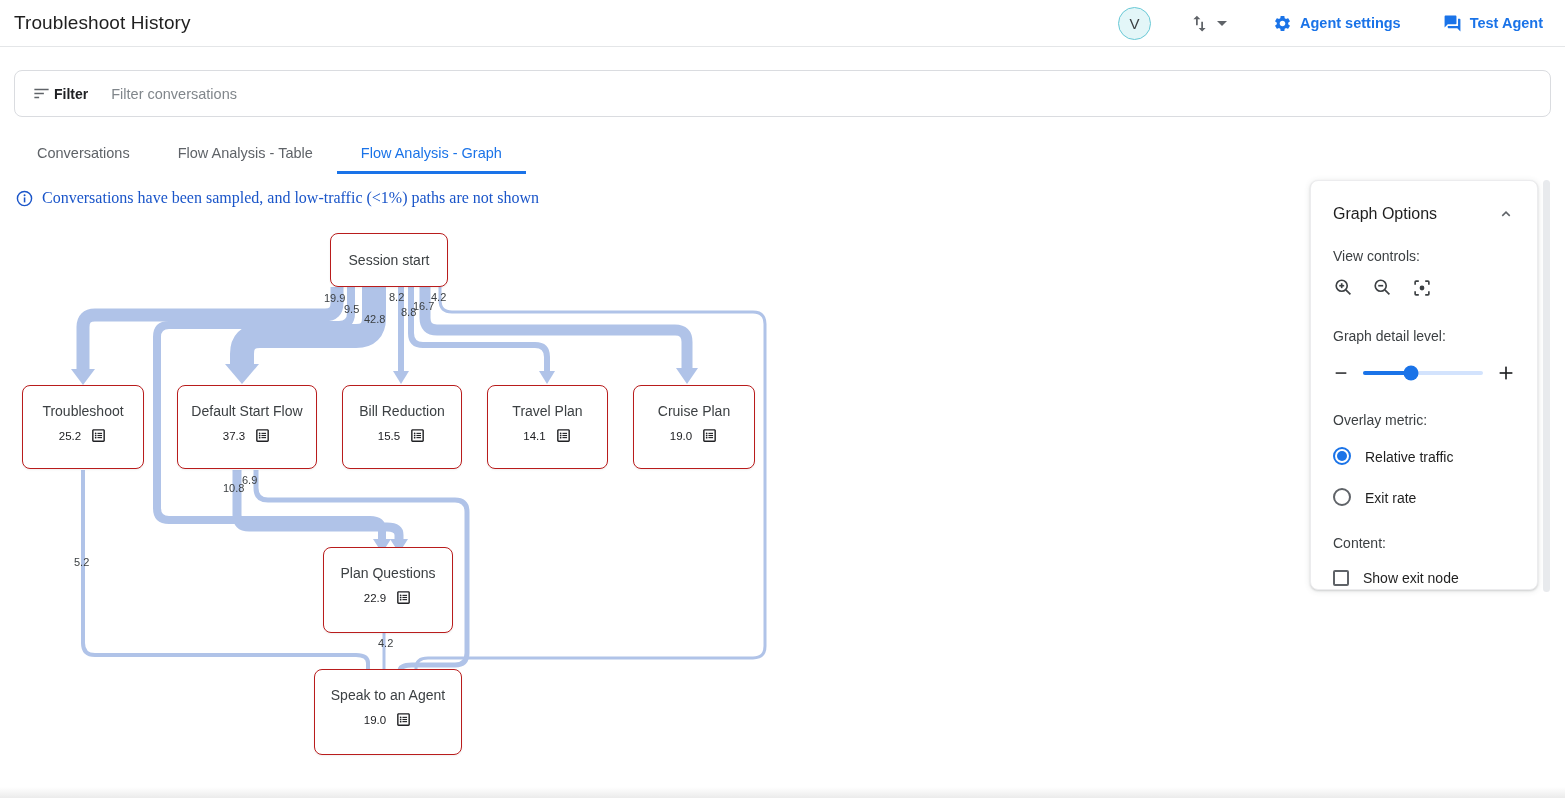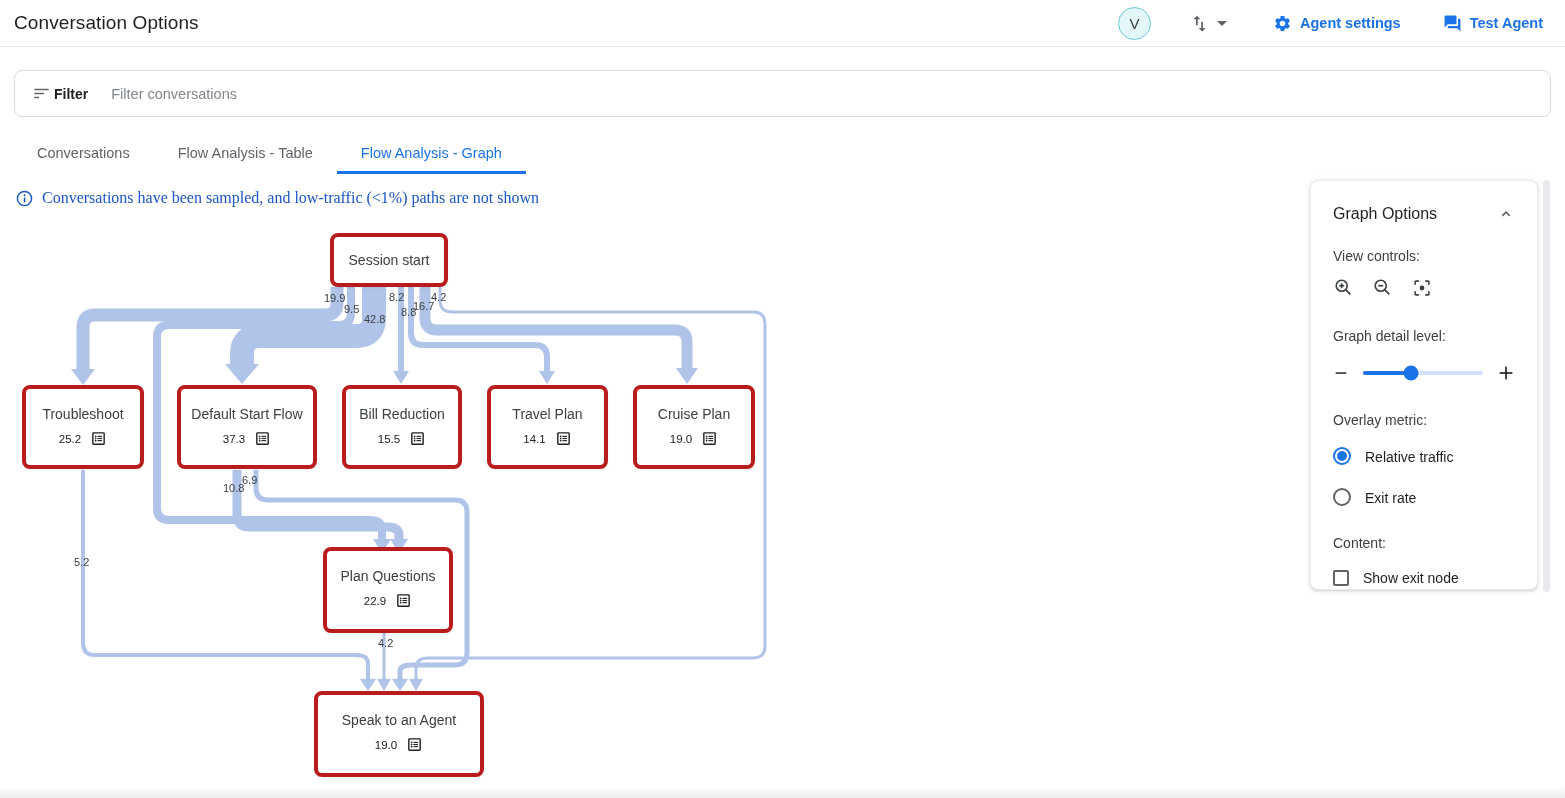--- a/index.html
+++ b/index.html
@@ -36,21 +36,21 @@
   .tab.is-on { color:#1a73e8; border-bottom-color:#1a73e8; }
 
   
   .notice { display:flex; align-items:center; gap:9px; margin:15px 0 0 16px;
     font-family:"Liberation Serif", serif; font-size:16px; color:#1a55c9; }
 
   
   .graph-layer { position:absolute; left:0; top:0; width:1300px; height:798px; }
   .edges-svg { position:absolute; left:0; top:0; }
   .edge-label { position:absolute; font-size:11px; color:#3c4043; white-space:nowrap; }
-  .node { position:absolute; background:#fff; border:4px solid #b91c1c; border-radius:8px;
+  .node { position:absolute; background:#fff; border:1px solid #b91c1c; border-radius:8px;
     box-shadow:0 1px 2px rgba(60,64,67,.08); display:flex; flex-direction:column;
     align-items:center; cursor:pointer; }
   .node--plain { justify-content:center; }
   .node-title { font-size:14px; color:#3c4043; margin-top:17px; white-space:nowrap; }
   .node--plain .node-title { margin-top:0; }
   .node-meta { display:flex; align-items:center; gap:9px; margin-top:8px; }
   .node-value { font-size:11.5px; color:#202124; }
   .list-icon svg { display:block; }
 
   
@@ -82,21 +82,21 @@
 
   .panel-scrollbar { position:absolute; left:1543px; top:180px; width:7px; height:412px;
     background:#e8eaed; border-radius:4px; }
   .bottom-fade { position:absolute; left:0; bottom:0; width:1565px; height:11px;
     background:linear-gradient(#ffffff, #ebebeb); }
 </style>
 </head>
 <body>
 
 <div class="topbar">
-  <div class="page-title">Conversation Options</div>
+  <div class="page-title">Troubleshoot History</div>
   <div class="topbar-right">
     <div class="avatar">
       <span>V</span>
     </div>
     <div class="sort-ctl">
       <span style="display:flex;">
         <svg width="21" height="21" viewBox="0 0 24 24" fill="#5f6368">
             <path d="M9 3L5 7h3v7h2V7h3L9 3zm7 14v-7h-2v7h-3l4 4 4-4h-3z"></path>
           </svg>
       </span>
@@ -307,21 +307,21 @@
             <circle cx="8" cy="12" r="1.2"></circle>
             <circle cx="8" cy="15" r="1.2"></circle>
             <rect x="10.5" y="8.2" width="6.5" height="1.6"></rect>
             <rect x="10.5" y="11.2" width="6.5" height="1.6"></rect>
             <rect x="10.5" y="14.2" width="6.5" height="1.6"></rect>
           </svg>
         </span>
     </div>
   </div>
 
-  <div class="node" style="left:314px;top:691px;width:170px;height:86px;">
+  <div class="node" style="left:314px;top:669px;width:148px;height:86px;">
     <div class="node-title">Speak to an Agent</div>
     <div class="node-meta">
       <span class="node-value">19.0</span>
       <span class="list-icon">
           <svg width="17" height="17" viewBox="0 0 24 24" fill="#202124">
             <path d="M19 3H5c-1.1 0-2 .9-2 2v14c0 1.1.9 2 2 2h14c1.1 0 2-.9 2-2V5c0-1.1-.9-2-2-2zm0 16H5V5h14v14z"></path>
             <circle cx="8" cy="9" r="1.2"></circle>
             <circle cx="8" cy="12" r="1.2"></circle>
             <circle cx="8" cy="15" r="1.2"></circle>
             <rect x="10.5" y="8.2" width="6.5" height="1.6"></rect>

